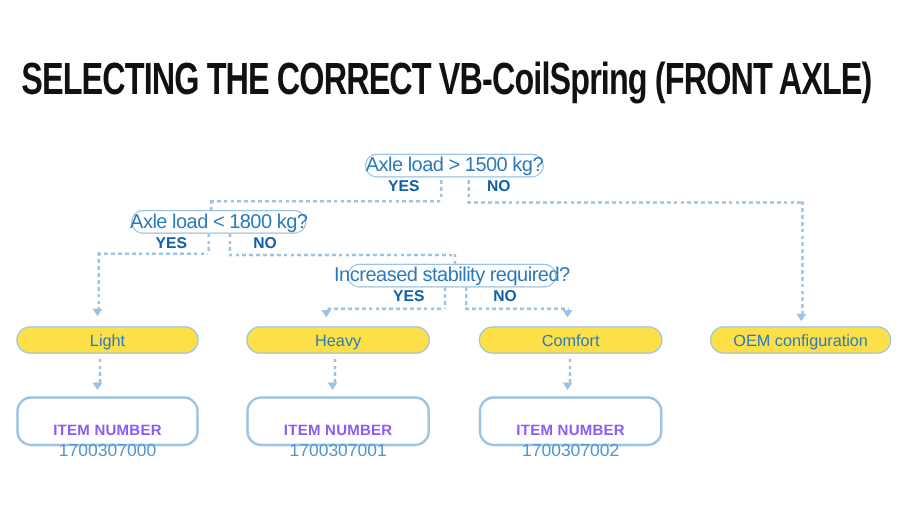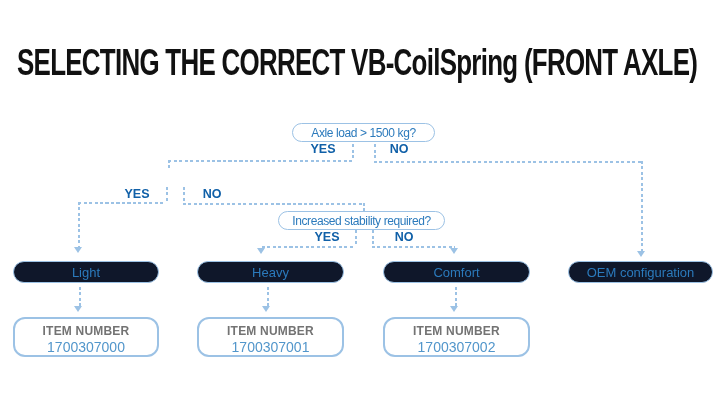--- a/index.html
+++ b/index.html
@@ -11,53 +11,53 @@
   .title{
     position:absolute;left:17px;top:42px;font-size:36px;font-weight:700;
     color:#111111;white-space:nowrap;letter-spacing:-1px;
     transform:scaleX(0.72);transform-origin:left top;
   }
   
   .pill{
     position:absolute;box-sizing:border-box;background:#ffffff;
     border:1.5px solid #9cc2e5;border-radius:12px;
     display:flex;align-items:center;justify-content:center;
-    color:#2b7abc;font-size:12px;letter-spacing:-0.4px;white-space:nowrap;
+    color:#2b7abc;font-size:16px;letter-spacing:-0.4px;white-space:nowrap;
   }
   .d1{left:292px;top:123px;width:143px;height:19px;}
   .d2{left:105px;top:168px;width:140px;height:19px;}
   .d3{left:278px;top:211px;width:167px;height:19px;align-items:center;}
   
   .yn{
     position:absolute;width:40px;text-align:center;
     font-size:12.5px;font-weight:700;color:#1060a8;line-height:13px;
   }
   .yes1{left:303px;top:143px;} .no1{left:379px;top:143px;}
   .yes2{left:117px;top:188px;} .no2{left:192px;top:188px;}
   .yes3{left:307px;top:231px;} .no3{left:384px;top:231px;}
   
   .node{
-    position:absolute;box-sizing:border-box;background:#0f172a;
+    position:absolute;box-sizing:border-box;background:#fde047;
     border:1.5px solid #9cc2e5;border-radius:12px;
     display:flex;align-items:center;justify-content:center;
     color:#2b7abc;font-size:13px;white-space:nowrap;
   }
   .n-light{left:13px;top:261px;width:146px;height:22px;}
   .n-heavy{left:197px;top:261px;width:147px;height:22px;}
   .n-comfort{left:383px;top:261px;width:147px;height:22px;}
   .n-oem{left:568px;top:261px;width:145px;height:22px;}
   
   .item{
     position:absolute;box-sizing:border-box;background:#ffffff;
     border:2px solid #9cc2e5;border-radius:12px;text-align:center;padding-top:5px;
   }
   .i1{left:13px;top:317px;width:146px;height:40px;}
   .i2{left:197px;top:317px;width:147px;height:40px;}
   .i3{left:383px;top:317px;width:147px;height:40px;}
-  .item .lbl{font-size:12px;font-weight:700;color:#737373;letter-spacing:0.2px;}
+  .item .lbl{font-size:12px;font-weight:700;color:#8b5cf6;letter-spacing:0.2px;margin-top:13px;}
   .item .num{font-size:14px;color:#5296cb;margin-top:1px;}
   
   .dh{position:absolute;height:1.5px;
     background:repeating-linear-gradient(to right,#9cc2e5 0 3px,transparent 3px 5.5px);}
   .dv{position:absolute;width:1.5px;
     background:repeating-linear-gradient(to bottom,#9cc2e5 0 3px,transparent 3px 5.5px);}
   
   .arw{position:absolute;width:0;height:0;
     border-left:4.5px solid transparent;border-right:4.5px solid transparent;
     border-top:6px solid #9cc2e5;}
@@ -68,20 +68,23 @@
 <div id="canvas">
 
   <div class="title">SELECTING THE CORRECT VB-CoilSpring (FRONT AXLE)</div>
 
   <div class="pill d1">
     <span>Axle load &gt; 1500 kg?</span>
   </div>
   <div class="yn yes1">YES</div>
   <div class="yn no1">NO</div>
 
+  <div class="pill d2">
+    <span>Axle load &lt; 1800 kg?</span>
+  </div>
   <div class="yn yes2">YES</div>
   <div class="yn no2">NO</div>
 
   <div class="pill d3">
     <span>Increased stability required?</span>
   </div>
   <div class="yn yes3">YES</div>
   <div class="yn no3">NO</div>
 
   <div class="node n-light">

